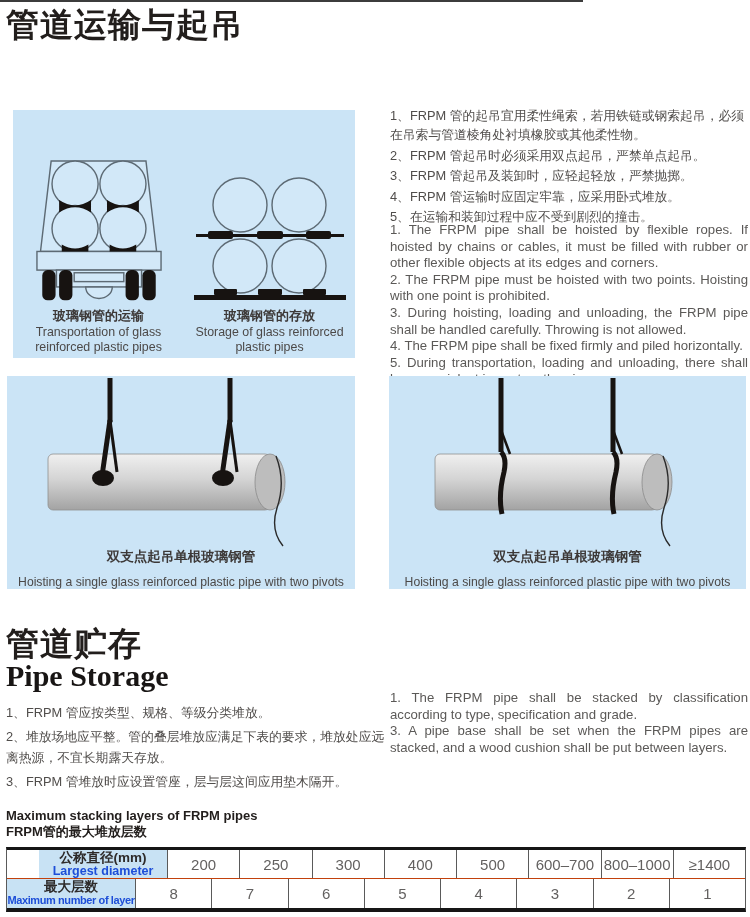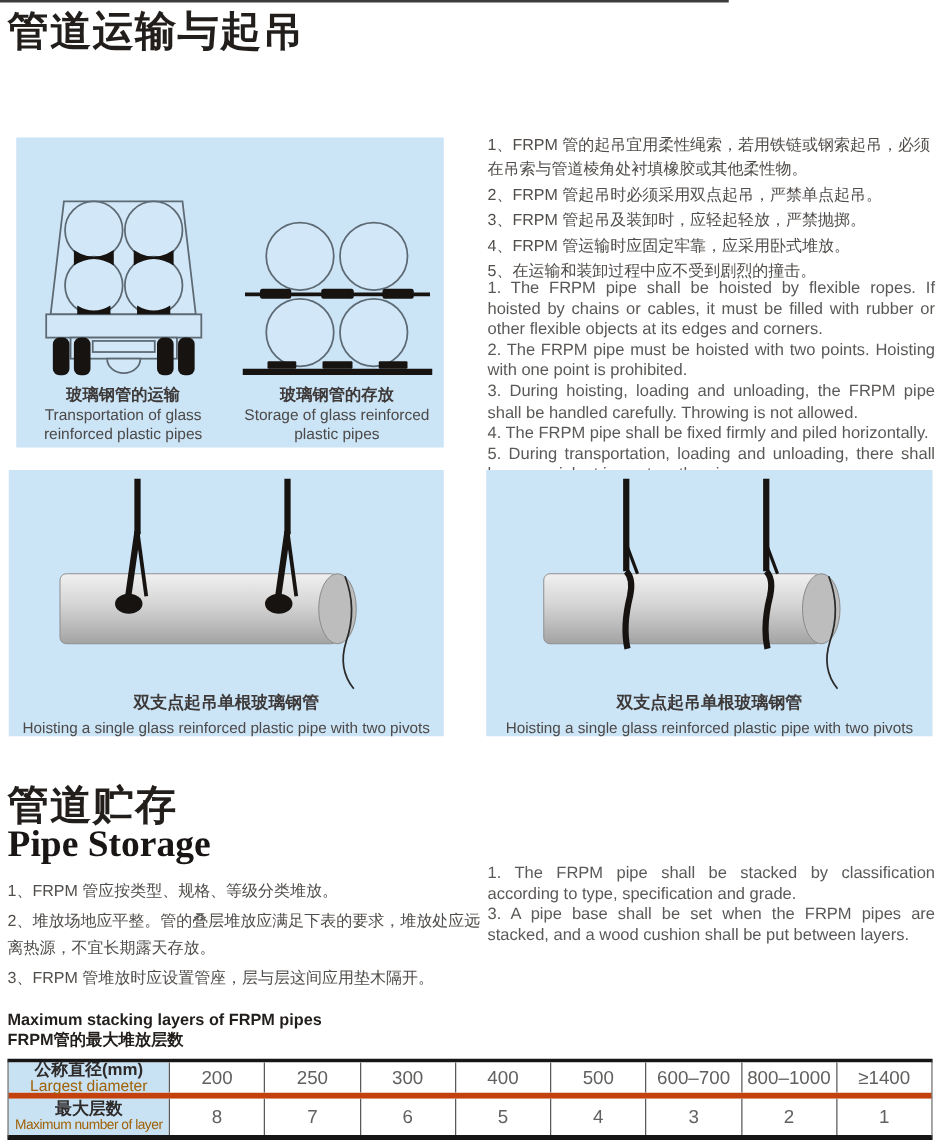--- a/index.html
+++ b/index.html
@@ -21,41 +21,41 @@
   .rules-cn { position:absolute; left:390px; top:106px; width:358px; }
   .rules-cn p { font-size:12.8px; color:#504d4b; line-height:19.4px; margin-bottom:1px; }
   .rules-en { position:absolute; left:390px; top:222px; width:358px; }
   .rules-en p { font-size:13.2px; color:#5b5957; line-height:16.6px; text-align:justify; }
 
   .panel-hoist-left  { left:7px;   top:376px; width:348px; height:213px; }
   .panel-hoist-right { left:389px; top:376px; width:357px; height:213px; }
   .hoist-inner { width:100%; height:100%; display:flex; flex-direction:column; align-items:center; }
   .hoist-art { height:178px; display:flex; align-items:flex-end; justify-content:center; }
   .hoist-cap-cn { font-size:13.5px; font-weight:bold; color:#3d3938; text-align:center; }
-  .hoist-cap-en { font-size:12.2px; color:#4c4948; text-align:center; white-space:nowrap; margin-top:4px; }
+  .hoist-cap-en { font-size:12.2px; color:#4c4948; text-align:center; white-space:nowrap; margin-top:9px; }
 
   .h2-cn { position:absolute; left:6px; top:622px; font-size:33px; font-weight:900; color:#221e1c; letter-spacing:1px; }
   .h2-en { position:absolute; left:6px; top:659px; font-family:"Liberation Serif","DejaVu Serif",serif; font-size:30px; font-weight:bold; color:#181514; }
 
   .storage-cn { position:absolute; left:6px; top:702px; width:380px; }
   .storage-cn p { font-size:12.8px; color:#504d4b; line-height:21.5px; margin-bottom:2px; }
   .storage-en { position:absolute; left:390px; top:690px; width:358px; }
   .storage-en p { font-size:13.2px; color:#5b5957; line-height:16.6px; text-align:justify; }
 
   .table-title { position:absolute; left:6px; top:808px; }
   .table-title div { font-size:13px; font-weight:bold; color:#221e1c; line-height:15.5px; }
 
   .pipe-table { position:absolute; left:6px; top:847px; width:740px; border-top:3px solid #161616; border-bottom:4px solid #161616; border-left:1px solid #5a5a5a; border-right:1px solid #5a5a5a; }
   .t-row { display:flex; height:29px; }
-  .t-row-head { border-bottom:5px solid #c2410c; }
+  .t-row-head { border-bottom:1px solid #c2410c;padding-left:32px; }
   .t-cell { flex:1; border-left:1px solid #5a5a5a; display:flex; flex-direction:column; align-items:center; justify-content:center; background:#fff; }
   .t-cell:first-child { border-left:none; }
   .t-label { flex:0 0 128px; background:#c8e2f4; }
   .t-label .cn { font-size:13.5px; font-weight:bold; color:#2e2b2a; line-height:14px; }
-  .t-label .en { font-size:12.5px; font-weight:normal; color:#a16207; line-height:13px; }
+  .t-label .en { font-size:12.5px; font-weight:bold; color:#1d4ed8; line-height:13px; }
   .t-label .en-small { font-size:11px; letter-spacing:-0.4px; }
   .t-val { font-size:15px; color:#636160; }
 
   svg { display:block; }
 </style>
 </head>
 <body>
 
 <div class="page">
 

